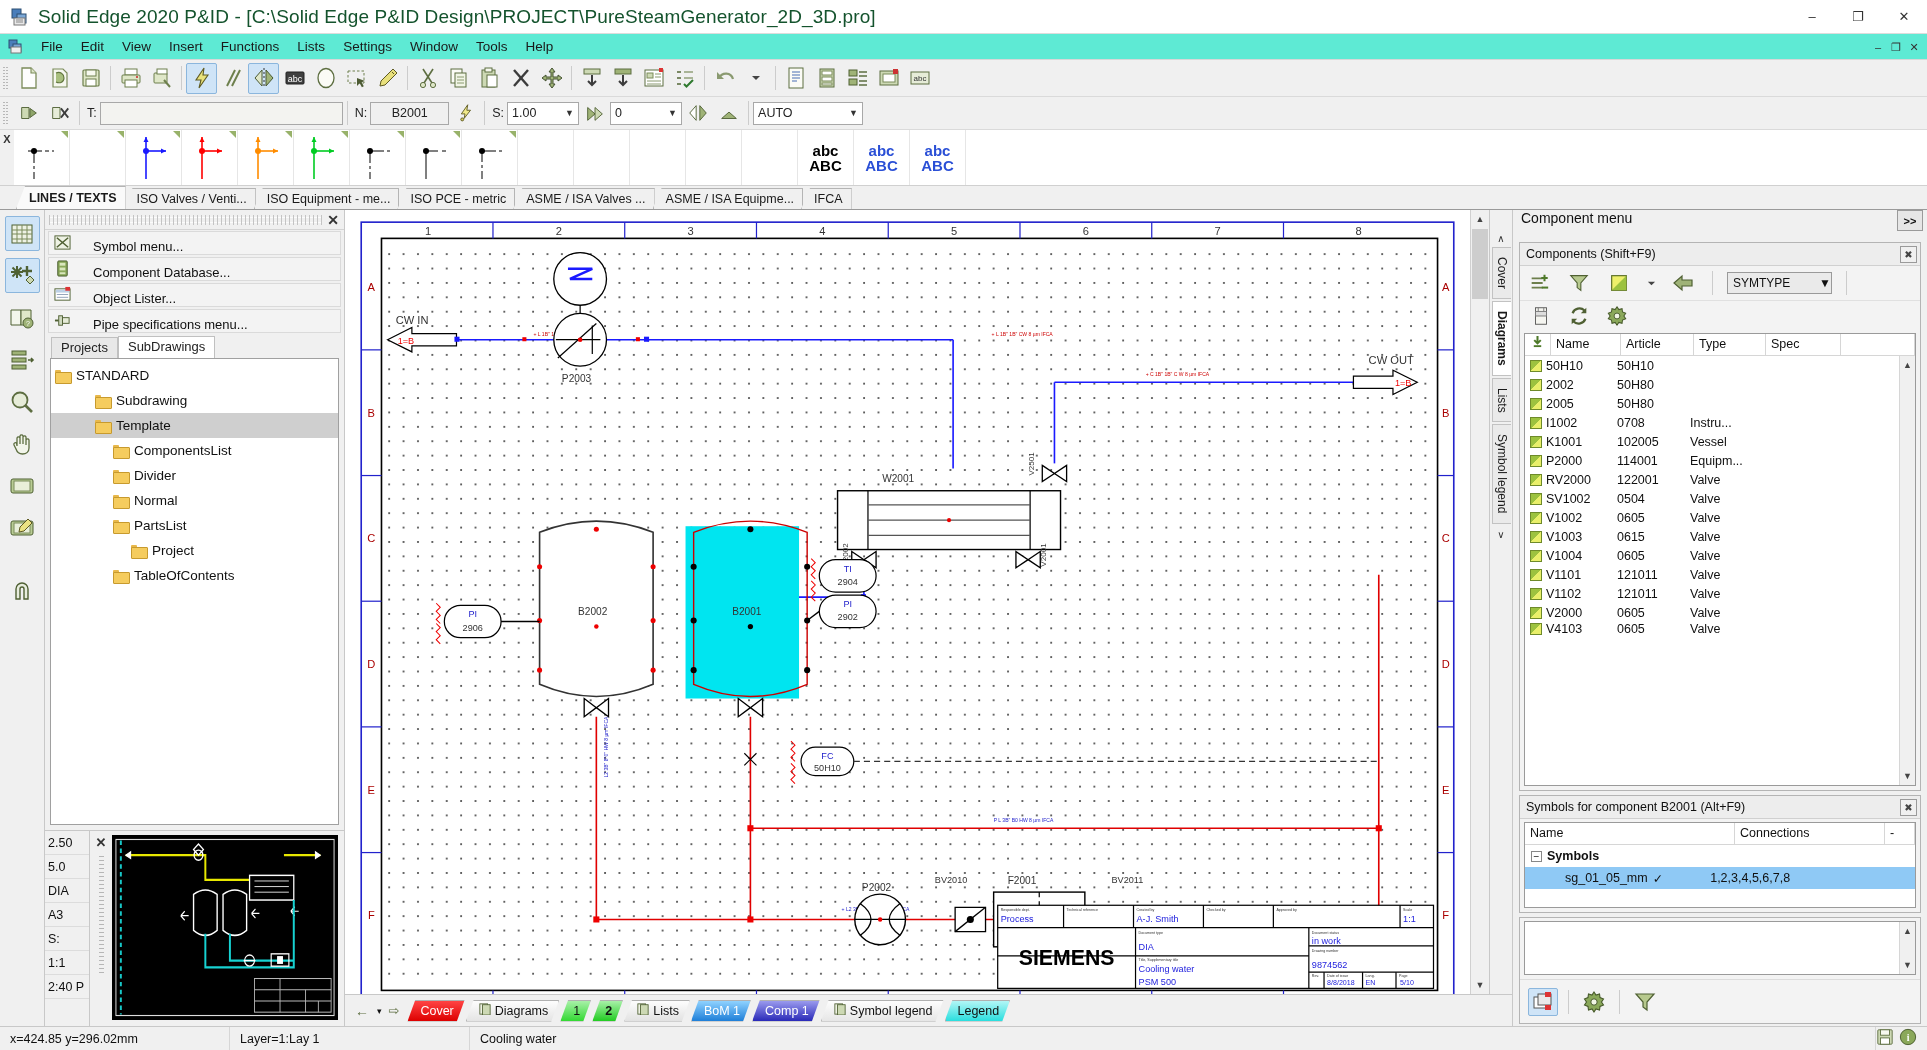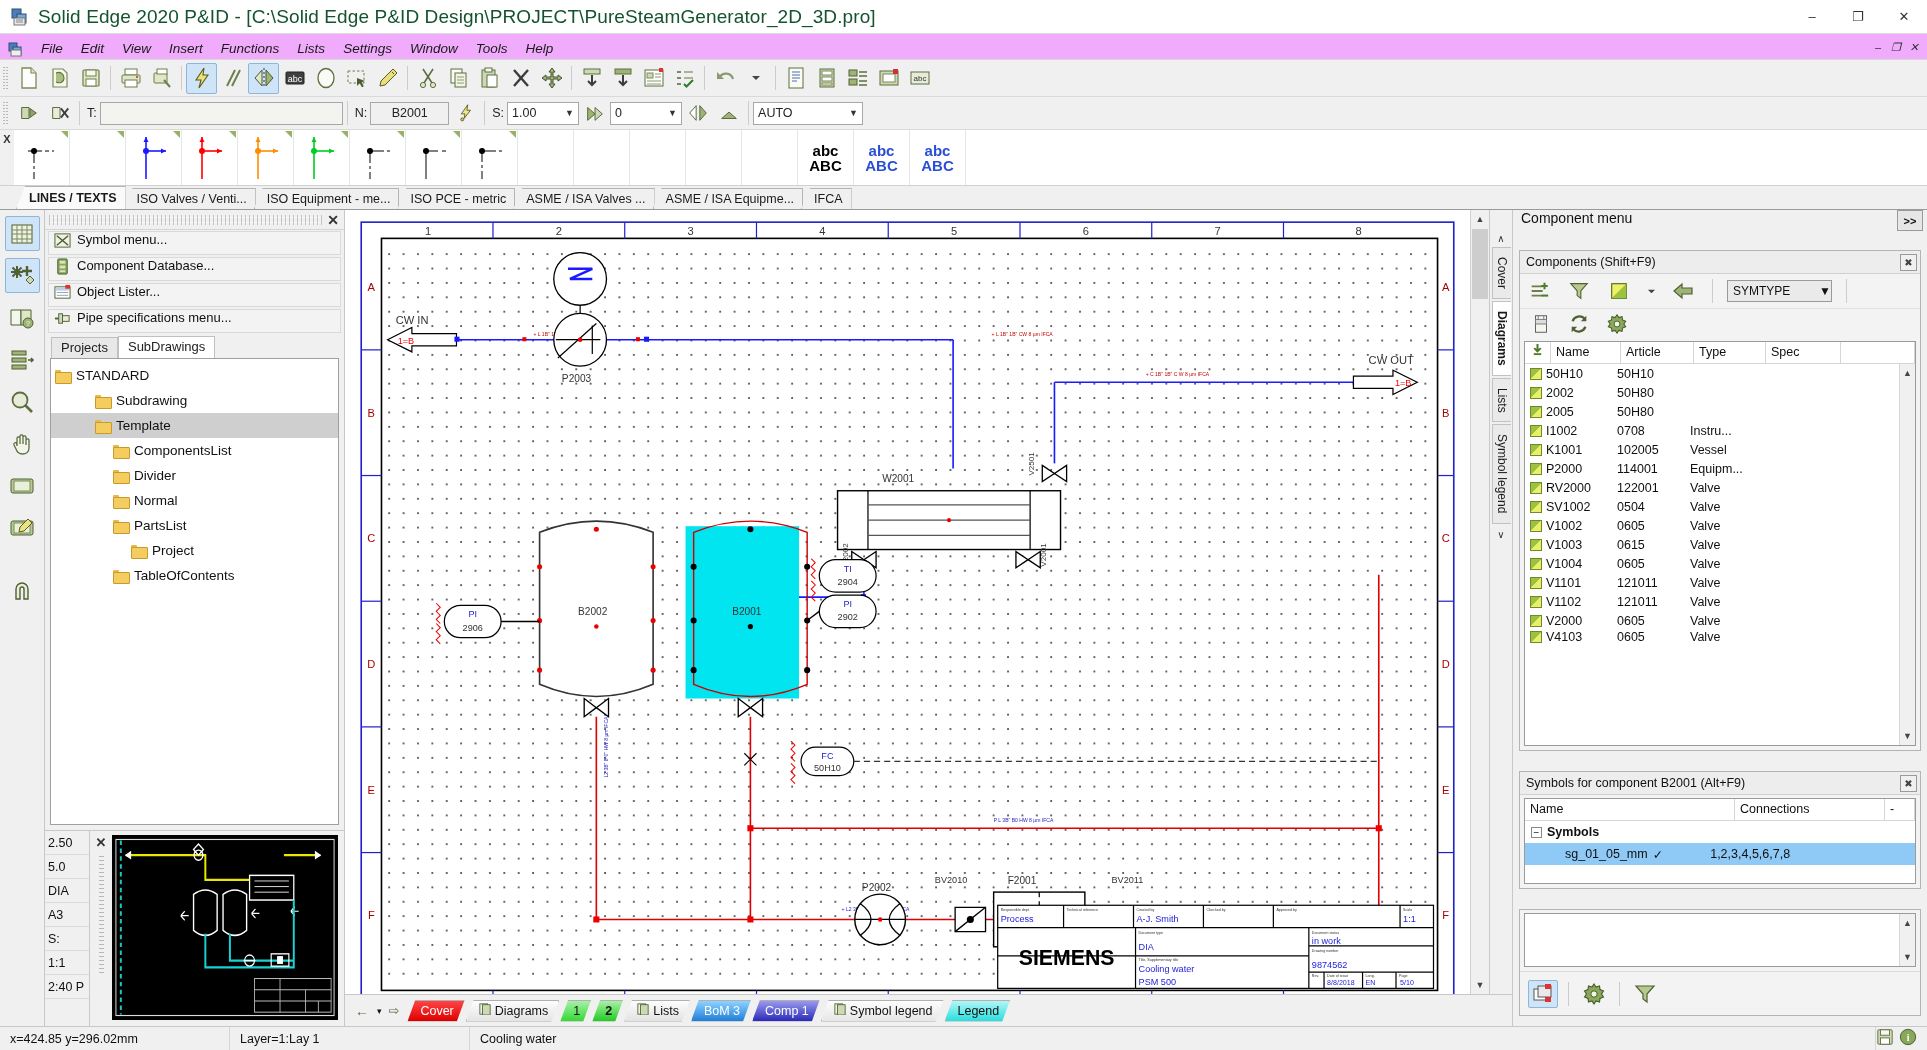--- a/index.html
+++ b/index.html
@@ -16,22 +16,22 @@
   
   .titlebar { height:34px; background:#ffffff; display:flex; align-items:center;
     border-bottom:1px solid #dcdcdc; flex:0 0 34px; }
   .titlebar .appicon { width:22px; height:22px; margin:0 6px 0 10px; position:relative; }
   .titlebar .title { font-size:19px; color:#14532d; flex:1; letter-spacing:.1px; }
   .wbtns { display:flex; height:34px; }
   .wbtn { width:46px; height:34px; display:flex; align-items:center; justify-content:center;
     color:#333; font-size:13px; }
 
   
-  .menubar { height:26px; background:#f0abfc; display:flex; align-items:flex-end;
-    border-bottom:1px solid #d8d8d8; flex:0 0 26px; position:relative;font-style:italic;}
+  .menubar { height:26px; background:#5eead4; display:flex; align-items:center;
+    border-bottom:1px solid #d8d8d8; flex:0 0 26px; position:relative;}
   .menubar .micon { width:18px; height:18px; margin:0 6px 0 8px; position:relative;}
   .menubar .mi { padding:3px 9px; font-size:13.5px; color:#1a1a1a; }
   .menuright { position:absolute; right:4px; top:0; display:flex; height:26px; align-items:center;}
   .mrbtn { width:18px; height:20px; display:flex; align-items:center; justify-content:center;
     font-size:11px; color:#333; }
 
   
   .toolrow { background:#f0f0f0; display:flex; align-items:center; border-bottom:1px solid #dadada;
     padding:2px 0; }
   .tb1 { flex:0 0 37px; height:37px; }
@@ -93,21 +93,21 @@
   .dock { width:300px; background:#f0f0f0; border-right:1px solid #c8c8c8; display:flex;
     flex-direction:column; flex:0 0 300px; }
   .dockhead { height:20px; display:flex; align-items:center; background:#f0f0f0;
     border-bottom:1px solid #d4d4d4;}
   .dockhead .dots { flex:1; height:10px; margin-left:4px;
     background:repeating-linear-gradient(to right,#bdbdbd 0 1px, transparent 1px 4px),
                repeating-linear-gradient(to bottom,transparent 0 2px,#fff 2px 3px);
     background-size:4px 5px; opacity:.85;}
   .dockhead .x { width:22px; text-align:center; font-size:14px; font-weight:bold; color:#333;}
   .menuitem { height:24px; margin:1px 3px; background:#f3f3f3; border:1px solid #dadada;
-    display:flex; align-items:flex-start; padding-left:5px; gap:6px; font-size:13px;}
+    display:flex; align-items:flex-end; padding-left:5px; gap:22px; font-size:13px;}
   .subtabs { display:flex; height:24px; padding:4px 0 0 6px; align-items:flex-end; }
   .subtab { font-size:13px; padding:2px 9px 3px; border:1px solid #c0c0c0; border-bottom:none;
     background:#e8e8e8; color:#222; }
   .subtab.active { background:#fff; font-weight:normal; padding-bottom:4px; }
   .treebox { margin:0 5px 5px 5px; background:#fff; border:1px solid #a0a0a0; flex:1; overflow:hidden;
     padding-top:4px; }
   .trow { height:25px; display:flex; align-items:center; font-size:13.5px; gap:6px; padding-left:4px;}
   .trow.sel { background:#cfcfcf; }
   .folder { width:15px; height:12px; position:relative; flex:0 0 15px;}
   .folder:before{content:"";position:absolute;left:0;top:0;width:6px;height:3px;background:#e8b84b;border-radius:1px 1px 0 0;}
@@ -151,21 +151,21 @@
     clip-path: polygon(8px 0, 100% 0, calc(100% - 8px) 100%, 0 100%); }
   .btab.act { font-weight:bold; }
 
   
   .rdock { width:415px; flex:0 0 415px; background:#f0f0f0; border-left:1px solid #c8c8c8;
     display:flex; flex-direction:column; }
   .rdhead { height:30px; display:flex; padding:0 4px 0 8px; }
   .rdhead .t { flex:1; font-size:14px; }
   .expbtn { width:26px; height:21px; border:1px solid #9a9a9a; background:#e6e6e6;
     display:flex; align-items:center; justify-content:center; font-size:11px; font-weight:bold;}
-  .panel { margin:10px 6px; border:1px solid #b4b4b4; background:#f3f3f3; display:flex; flex-direction:column;}
+  .panel { margin:2px 6px; border:1px solid #b4b4b4; background:#f3f3f3; display:flex; flex-direction:column;}
   .panelhead { height:23px; display:flex; align-items:center; background:#ededed;
     border-bottom:1px solid #d0d0d0; padding-left:6px; font-size:12.5px;}
   .panelhead .fl { flex:1; }
   .closeglyph { width:17px;height:17px;border:1px solid #9a9a9a; margin-right:3px; display:flex;
     align-items:center; justify-content:center; font-size:10px; color:#444; background:#f0f0f0;}
   .ptoolbar { height:34px; display:flex; align-items:center; padding-left:4px; gap:10px; background:#f3f3f3;}
   .ptoolbar2 { height:30px; display:flex; align-items:center; padding-left:6px; gap:8px;
     background:#f3f3f3; border-top:1px solid #e0e0e0;}
   .pbtn { width:30px;height:28px; display:flex;align-items:center;justify-content:center;
     border:1px solid transparent; border-radius:2px;}
@@ -1278,21 +1278,21 @@
         <div class="btab" style="background:linear-gradient(to bottom,#fdfdfd,#e2e2e2);">
           <span>
             <svg width="12" height="12" viewBox="0 0 14 14">
                 <rect x="1" y="1" width="9" height="12" fill="#eef2e4" stroke="#4f6033"></rect>
                 <rect x="4" y="2" width="9" height="12" fill="#cdd9b4" stroke="#4f6033"></rect>
               </svg>
           </span>
           <span>Lists</span>
         </div>
         <div class="btab" style="background:linear-gradient(to bottom,#8fd2ff,#1f7fd8); color:#fff;">
-          <span>BoM 3</span>
+          <span>BoM 1</span>
         </div>
         <div class="btab" style="background:linear-gradient(to bottom,#9a9aee,#2a2ab8); color:#fff;">
           <span>Comp 1</span>
         </div>
         <div class="btab" style="background:linear-gradient(to bottom,#fdfdfd,#e6e6e6);">
           <span>
             <svg width="12" height="12" viewBox="0 0 14 14">
                 <rect x="1" y="1" width="9" height="12" fill="#eef2e4" stroke="#4f6033"></rect>
                 <rect x="4" y="2" width="9" height="12" fill="#cdd9b4" stroke="#4f6033"></rect>
               </svg>

